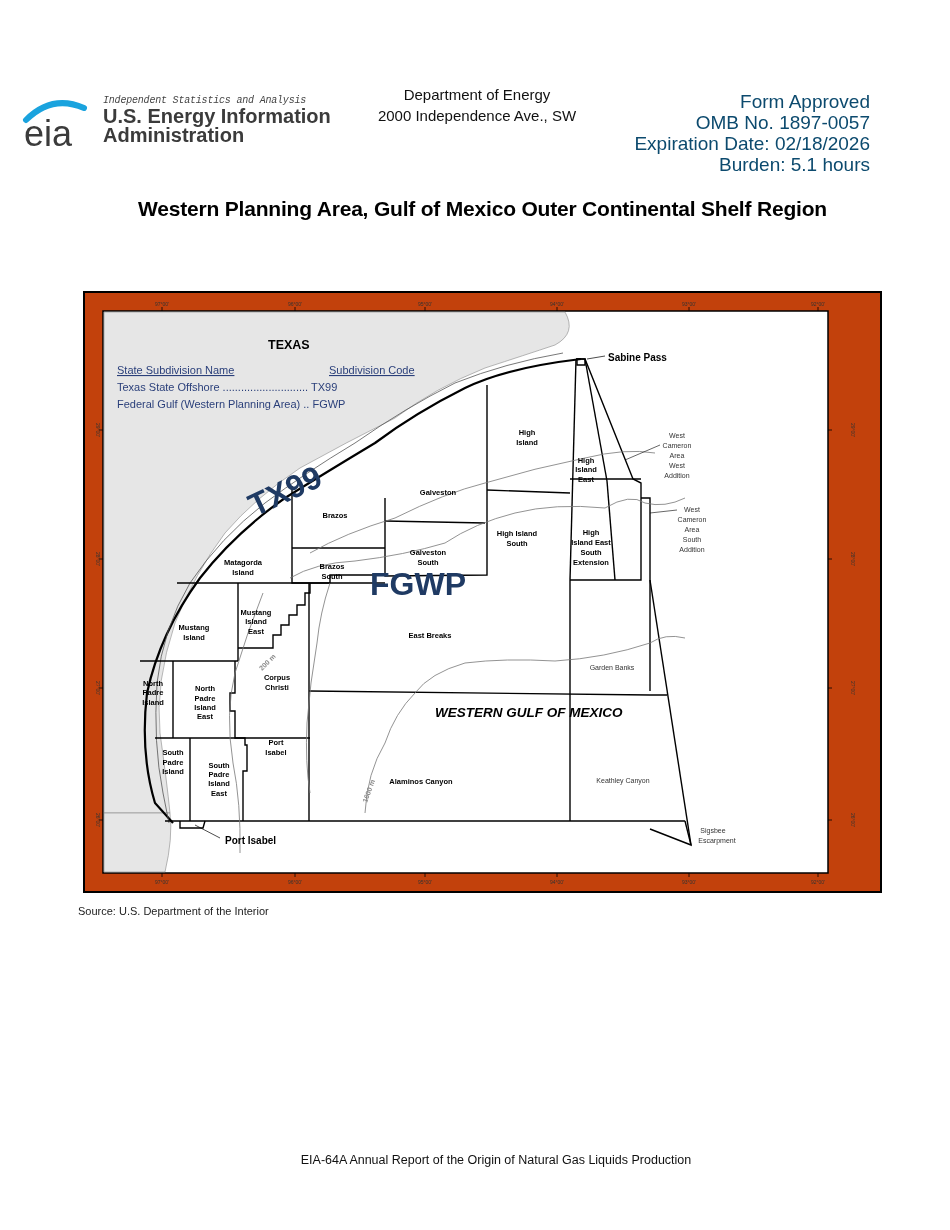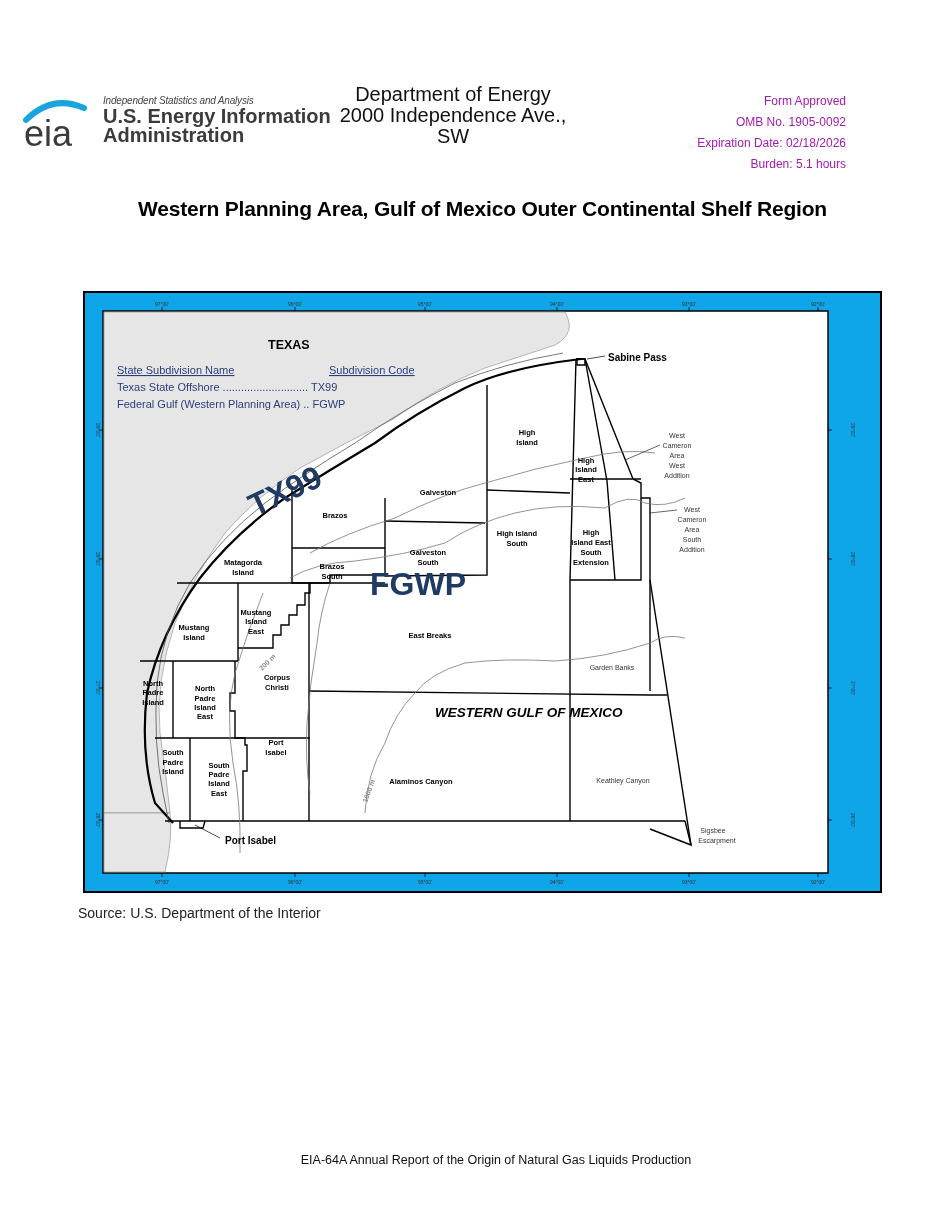--- a/index.html
+++ b/index.html
@@ -1,28 +1,28 @@
 <!DOCTYPE html>
 <html><head>
 <meta charset="utf-8">
 <style>
   html, body { margin: 0; padding: 0; background: #ffffff; }
   body { width: 950px; height: 1230px; position: relative; overflow: hidden;
          font-family: "Liberation Sans", sans-serif; color: #000; }
   .abs { position: absolute; }
   .logo { left: 22px; top: 94px; width: 290px; height: 56px; }
   .logo-eia { left: 0; top: 4px; width: 80px; height: 52px; }
-  .logo-tag { left: 81px; top: 1px; font-size: 10px; font-style: italic; color: #444; white-space: nowrap; letter-spacing: -0.2px; }
+  .logo-tag { left: 81px; top: 1px; font-size: 10px; font-style: italic; color: #444; white-space: nowrap; letter-spacing: -0.2px; font-family: Liberation Mono, monospace; }
   .logo-name { left: 81px; top: 13px; font-size: 20px; font-weight: bold; color: #3b3b3b; line-height: 19px; white-space: nowrap; }
-  .addr { left: 322px; top: 84px; width: 262px; text-align: center; font-size: 20px; line-height: 21px; color: #111; }
-  .omb { right: 104px; top: 91px; text-align: right; font-size: 12px; line-height: 21px; color: #a21caf; }
+  .addr { left: 346px; top: 84px; width: 262px; text-align: center; font-size: 15px; line-height: 21px; color: #111; }
+  .omb { right: 80px; top: 91px; text-align: right; font-size: 19px; line-height: 21px; color: #0c4a6e; }
   .title { left: 0; top: 197px; width: 965px; text-align: center; font-size: 21px; font-weight: bold; color: #000; letter-spacing: -0.2px; }
-  .mapframe { left: 83px; top: 291px; width: 799px; height: 602px; border: 2px solid #000; box-sizing: border-box; background: #0ea5e9; }
+  .mapframe { left: 83px; top: 291px; width: 799px; height: 602px; border: 2px solid #000; box-sizing: border-box; background: #c2410c; }
   .mapsvg { position: absolute; left: 0; top: 0; }
-  .source { left: 78px; top: 905px; font-size: 14px; color: #222; }
+  .source { left: 78px; top: 905px; font-size: 11px; color: #222; }
   .footer { left: 0; top: 1153px; width: 992px; text-align: center; font-size: 12.5px; color: #111; }
 </style>
 </head>
 <body>
 
 <div class="abs logo">
   <svg class="abs logo-eia" viewBox="0 0 80 52">
     <path d="M4 22 Q30 -4 62 10" stroke="#1aa3de" stroke-width="6" fill="none" stroke-linecap="round"></path>
     <text x="2" y="48" font-family="Liberation Sans, sans-serif" font-size="36" fill="#3b3b3b">eia</text>
   </svg>
@@ -33,21 +33,21 @@
   </div>
 </div>
 
 <div class="abs addr">
   <div>Department of Energy</div>
   <div>2000 Independence Ave., SW</div>
 </div>
 
 <div class="abs omb">
   <div>Form Approved</div>
-  <div>OMB No. 1905-0092</div>
+  <div>OMB No. 1897-0057</div>
   <div>Expiration Date: 02/18/2026</div>
   <div>Burden: 5.1 hours</div>
 </div>
 
 <div class="abs title">Western Planning Area, Gulf of Mexico Outer Continental Shelf Region</div>
 
 <div class="abs mapframe">
   <svg class="mapsvg" width="795" height="598" viewBox="0 0 795 598" font-family="Liberation Sans, sans-serif">
 
     <rect x="18" y="18" width="725" height="562" fill="#fff" stroke="#000" stroke-width="1.5"></rect>

